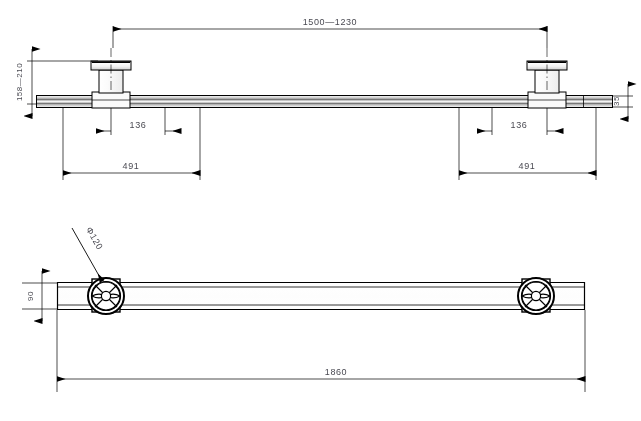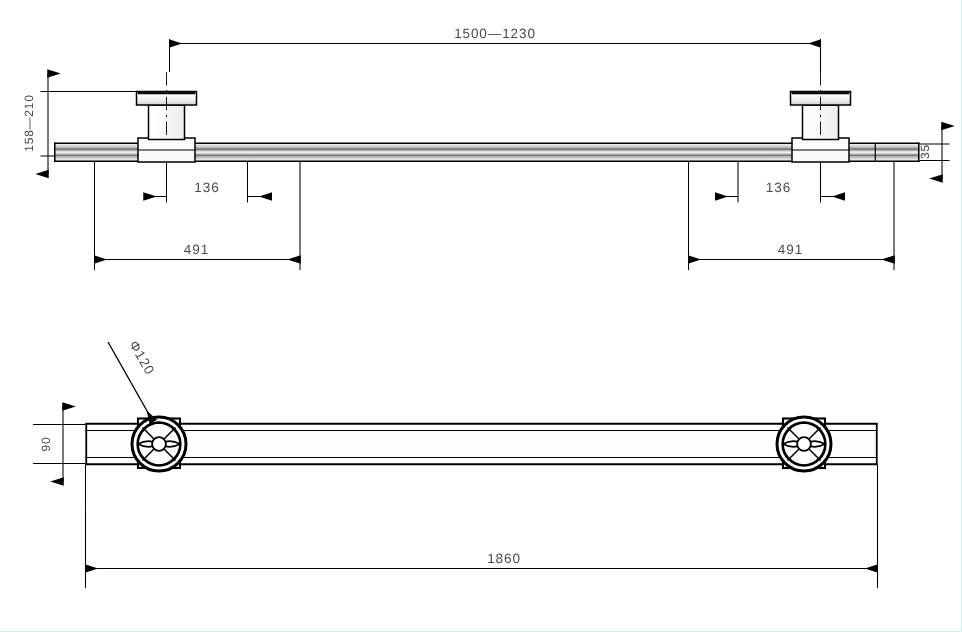--- a/index.html
+++ b/index.html
@@ -7,21 +7,21 @@
     padding: 0;
     background: #ffffff;
   }
   body {
     font-family: "Liberation Sans", sans-serif;
   }
   #drawing-root {
     position: relative;
     width: 641px;
     height: 421px;
-    background: #14b8a6;
+    background: #f97316;
     overflow: hidden;
   }
   svg#cad {
     display: block;
     width: 641px;
     height: 421px;
   }
   .dim-text {
     font-family: "Liberation Sans", sans-serif;
     font-size: 9px;

